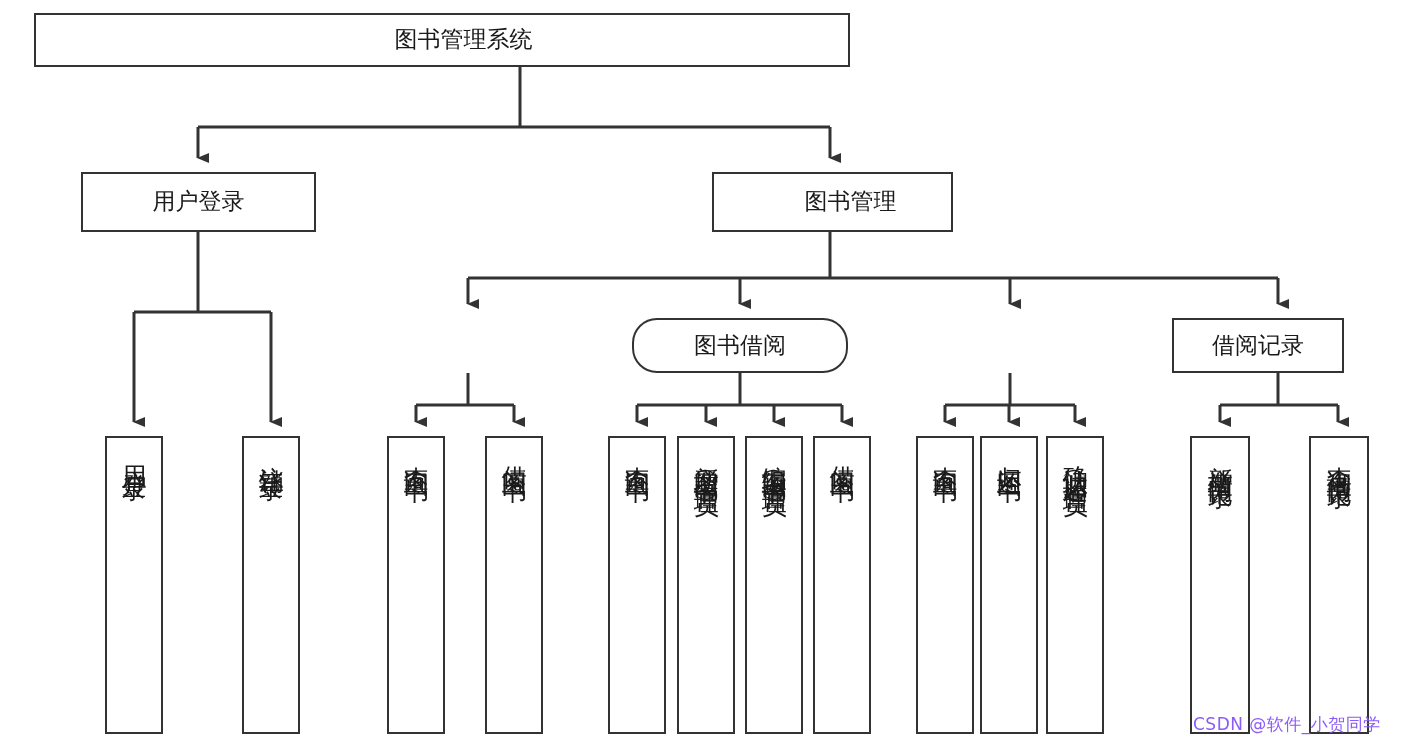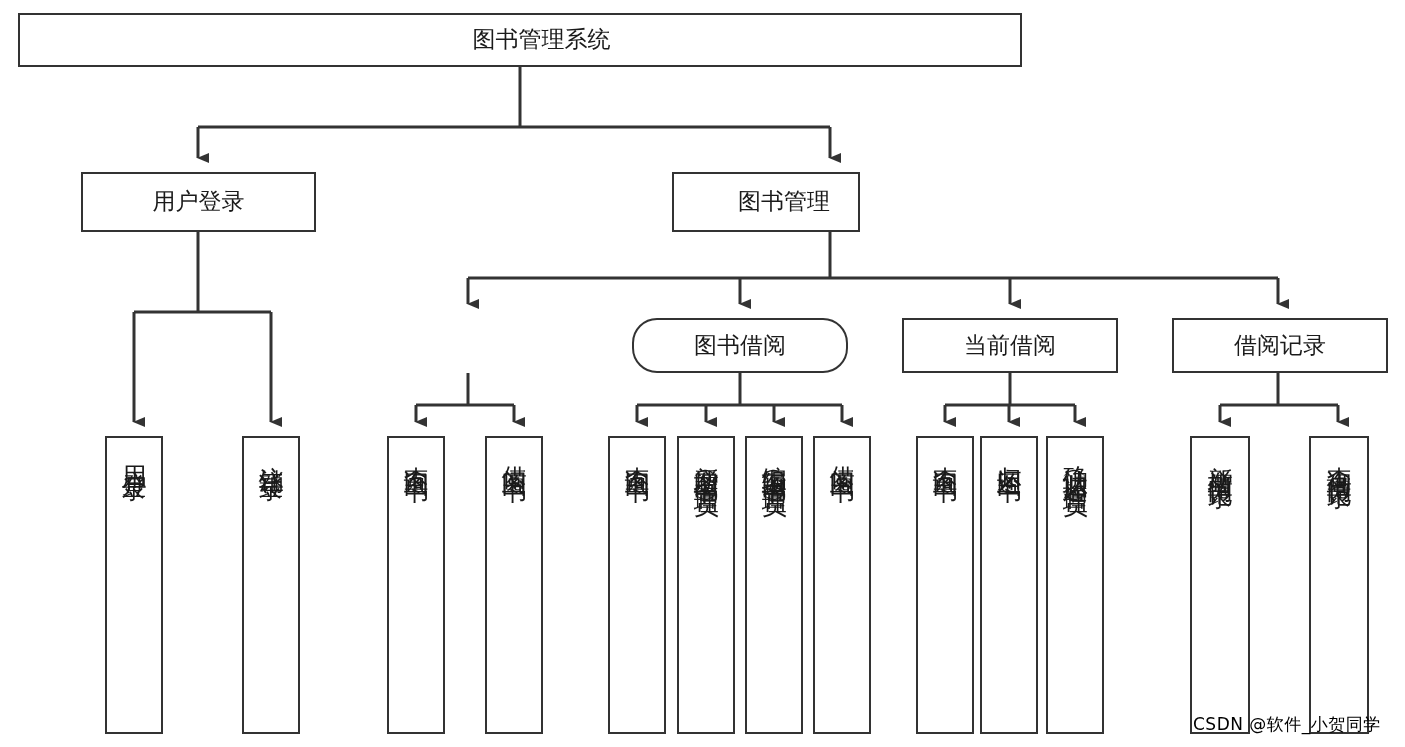--- a/index.html
+++ b/index.html
@@ -10,21 +10,21 @@
   .node{position:absolute;box-sizing:border-box;background:#ffffff;
         border:2px solid #333333;display:flex;align-items:center;
         justify-content:center;}
   .node .lbl{color:#1a1a1a;white-space:nowrap;line-height:1.18;}
   .node.h .lbl{font-size:23px;}
   .node.root .lbl{font-size:23px;}
   .node.v{align-items:flex-start;padding-top:8px;}
   .node.v .lbl{writing-mode:vertical-rl;text-orientation:upright;
                font-size:25px;letter-spacing:4px;}
   #watermark{position:absolute;left:1193px;top:713px;font-size:17px;
-             color:#000000;white-space:nowrap;letter-spacing:.5px;text-align:center;}
+             color:#8b5cf6;white-space:nowrap;letter-spacing:.5px;text-align:center;}
 </style>
 </head>
 <body>
 
 <div id="stage">
 
   <svg id="wires" viewBox="0 0 1405 747" xmlns="http://www.w3.org/2000/svg">
     <defs>
       <marker id="ar" markerWidth="10" markerHeight="12" refX="5" refY="11" orient="auto" markerUnits="userSpaceOnUse">
         <path d="M0,0 L10,0 L5,12 Z" fill="#333333"></path>
@@ -67,38 +67,35 @@
       <path d="M1009,405 L1009,422" marker-end="url(#ar)"></path>
       <path d="M1075,405 L1075,422" marker-end="url(#ar)"></path>
 
       <path d="M1278,373 L1278,405"></path>
       <path d="M1220,405 L1338,405"></path>
       <path d="M1220,405 L1220,422" marker-end="url(#ar)"></path>
       <path d="M1338,405 L1338,422" marker-end="url(#ar)"></path>
     </g>
   </svg>
 
-  <div class="node root h" style="left:18px;top:13px;width:1004px;height:54px;padding-left:43px;">
+  <div class="node root h" style="left:34px;top:13px;width:816px;height:54px;padding-left:43px;">
     <span class="lbl">图书管理系统</span>
   </div>
 
   <div class="node h" style="left:81px;top:172px;width:235px;height:60px;">
     <span class="lbl">用户登录</span>
   </div>
-  <div class="node h" style="left:672px;top:172px;width:188px;height:60px;padding-left:36px;">
+  <div class="node h" style="left:712px;top:172px;width:241px;height:60px;padding-left:36px;">
     <span class="lbl">图书管理</span>
   </div>
 
   <div class="node h" style="left:632px;top:318px;width:216px;height:55px;border-radius:25px;">
     <span class="lbl">图书借阅</span>
   </div>
-  <div class="node h" style="left:902px;top:318px;width:216px;height:55px;">
-    <span class="lbl">当前借阅</span>
-  </div>
-  <div class="node h" style="left:1172px;top:318px;width:216px;height:55px;">
+  <div class="node h" style="left:1172px;top:318px;width:172px;height:55px;">
     <span class="lbl">借阅记录</span>
   </div>
 
   <div class="node v" style="left:105px;top:436px;width:58px;height:298px;">
     <span class="lbl">用户登录</span>
   </div>
   <div class="node v" style="left:242px;top:436px;width:58px;height:298px;">
     <span class="lbl">注销登录</span>
   </div>
 

